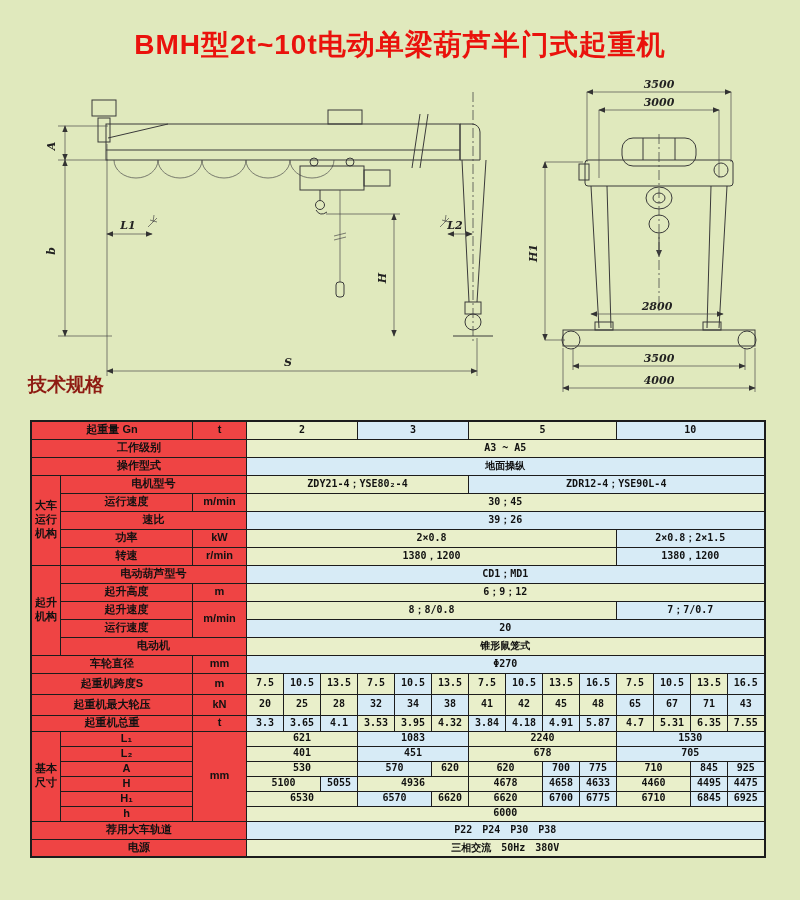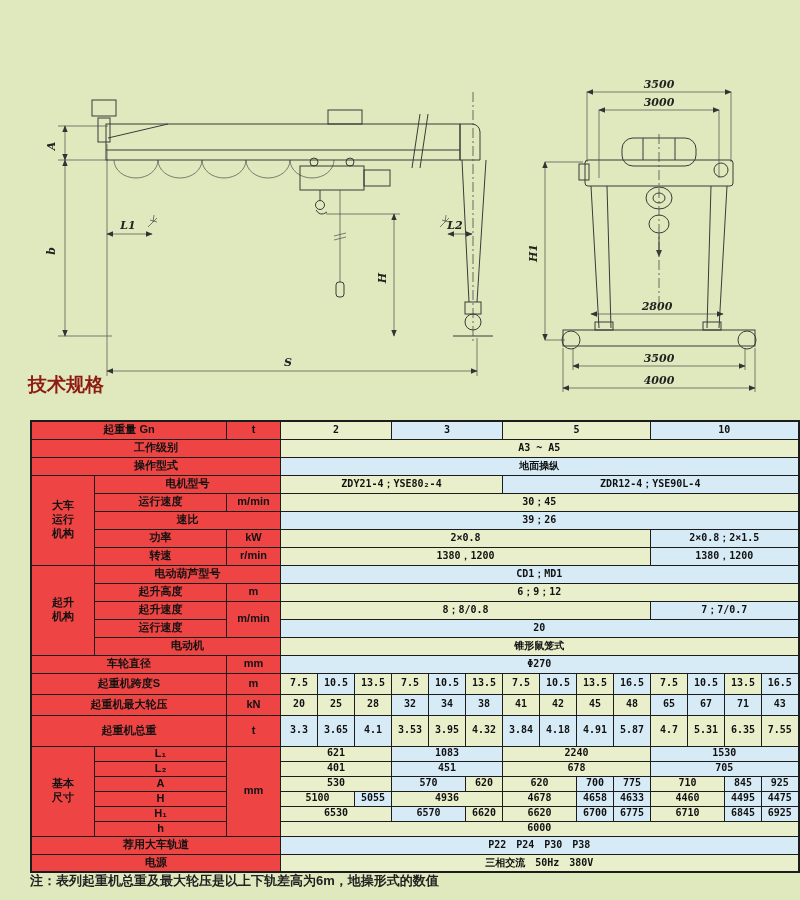--- a/index.html
+++ b/index.html
@@ -13,32 +13,33 @@
   #side-svg{left:28px;top:86px;}
   #end-svg{left:525px;top:78px;}
   .ln{stroke:#3a3a3a;stroke-width:1;fill:none;}
   .thin{stroke:#4a4a4a;stroke-width:0.7;fill:none;}
   .dim{font:italic bold 11px "DejaVu Serif",serif;fill:#222;}
   .cl{stroke:#4a4a4a;stroke-width:0.8;fill:none;stroke-dasharray:10 3 2 3;}
   table{position:absolute;left:30px;top:420px;border-collapse:collapse;table-layout:fixed;
         border:2px solid #1c1c1c;}
   td{border:1px solid #1c1c1c;text-align:center;vertical-align:middle;padding:0 1px;
      font-size:11px;font-weight:bold;color:#111;overflow:hidden;white-space:nowrap;line-height:1.05;}
-  td.glabel{white-space:normal;word-break:break-all;line-height:1.25;padding:17px;width:28px;}
+  td.glabel{white-space:normal;word-break:break-all;line-height:1.25;padding:0;width:28px;}
   td.val{font-family:"DejaVu Sans Mono",monospace;font-size:10px;}
   .lb{background:#ef4444;}
   .g{background:#e9efca;}
   .b{background:#d7ebf6;}
-  tr.h18{height:18px;} tr.h21{height:21px;} tr.h31{height:31px;border-radius:6px;} tr.h15{height:15px;}
+  tr.h18{height:18px;} tr.h21{height:21px;} tr.h31{height:16px;border-radius:6px;} tr.h15{height:15px;}
 </style>
 </head>
 <body>
 
 <div class="page">
 
+  <h1 class="title">BMH型2t~10t电动单梁葫芦半门式起重机</h1>
 
   <svg id="side-svg" width="495" height="310" viewBox="0 0 495 310">
     <defs>
       <marker id="a1" markerWidth="10" markerHeight="8" refX="9" refY="4" orient="auto-start-reverse">
         <path d="M0,0L10,4L0,8z" fill="#333"></path>
       </marker>
     </defs>
 
     <g>
       <rect class="ln" x="64" y="14" width="24" height="16"></rect>
@@ -382,15 +383,14 @@
       <td colspan="3" class="lb">荐用大车轨道</td>
       <td colspan="14" class="b val">P22　P24　P30　P38</td>
     </tr>
     <tr class="h18">
       <td colspan="3" class="lb">电源</td>
       <td colspan="14" class="g val">三相交流　50Hz　380V</td>
     </tr>
     </tbody>
   </table>
 
-  <div class="note">注：表列起重机总重及最大轮压是以上下轨差高为6m，地操形式的数值</div>
 
 </div>
 
 </body></html>

